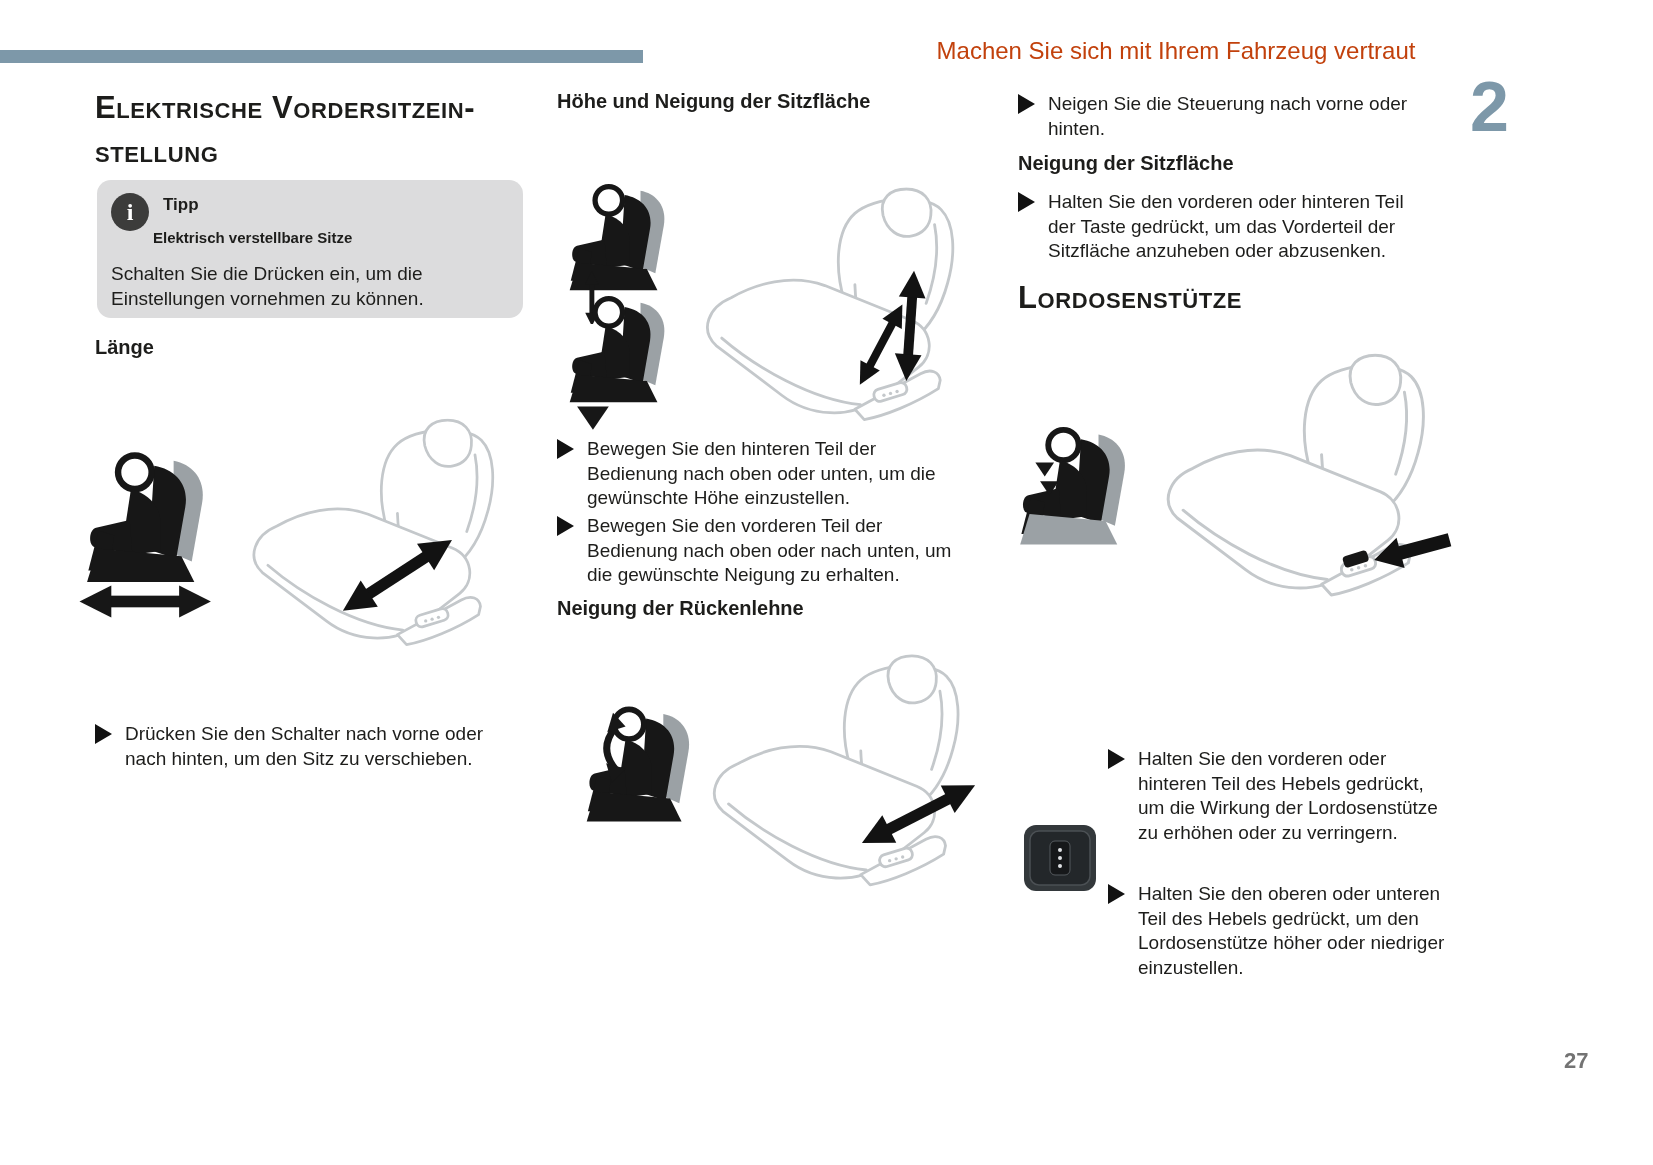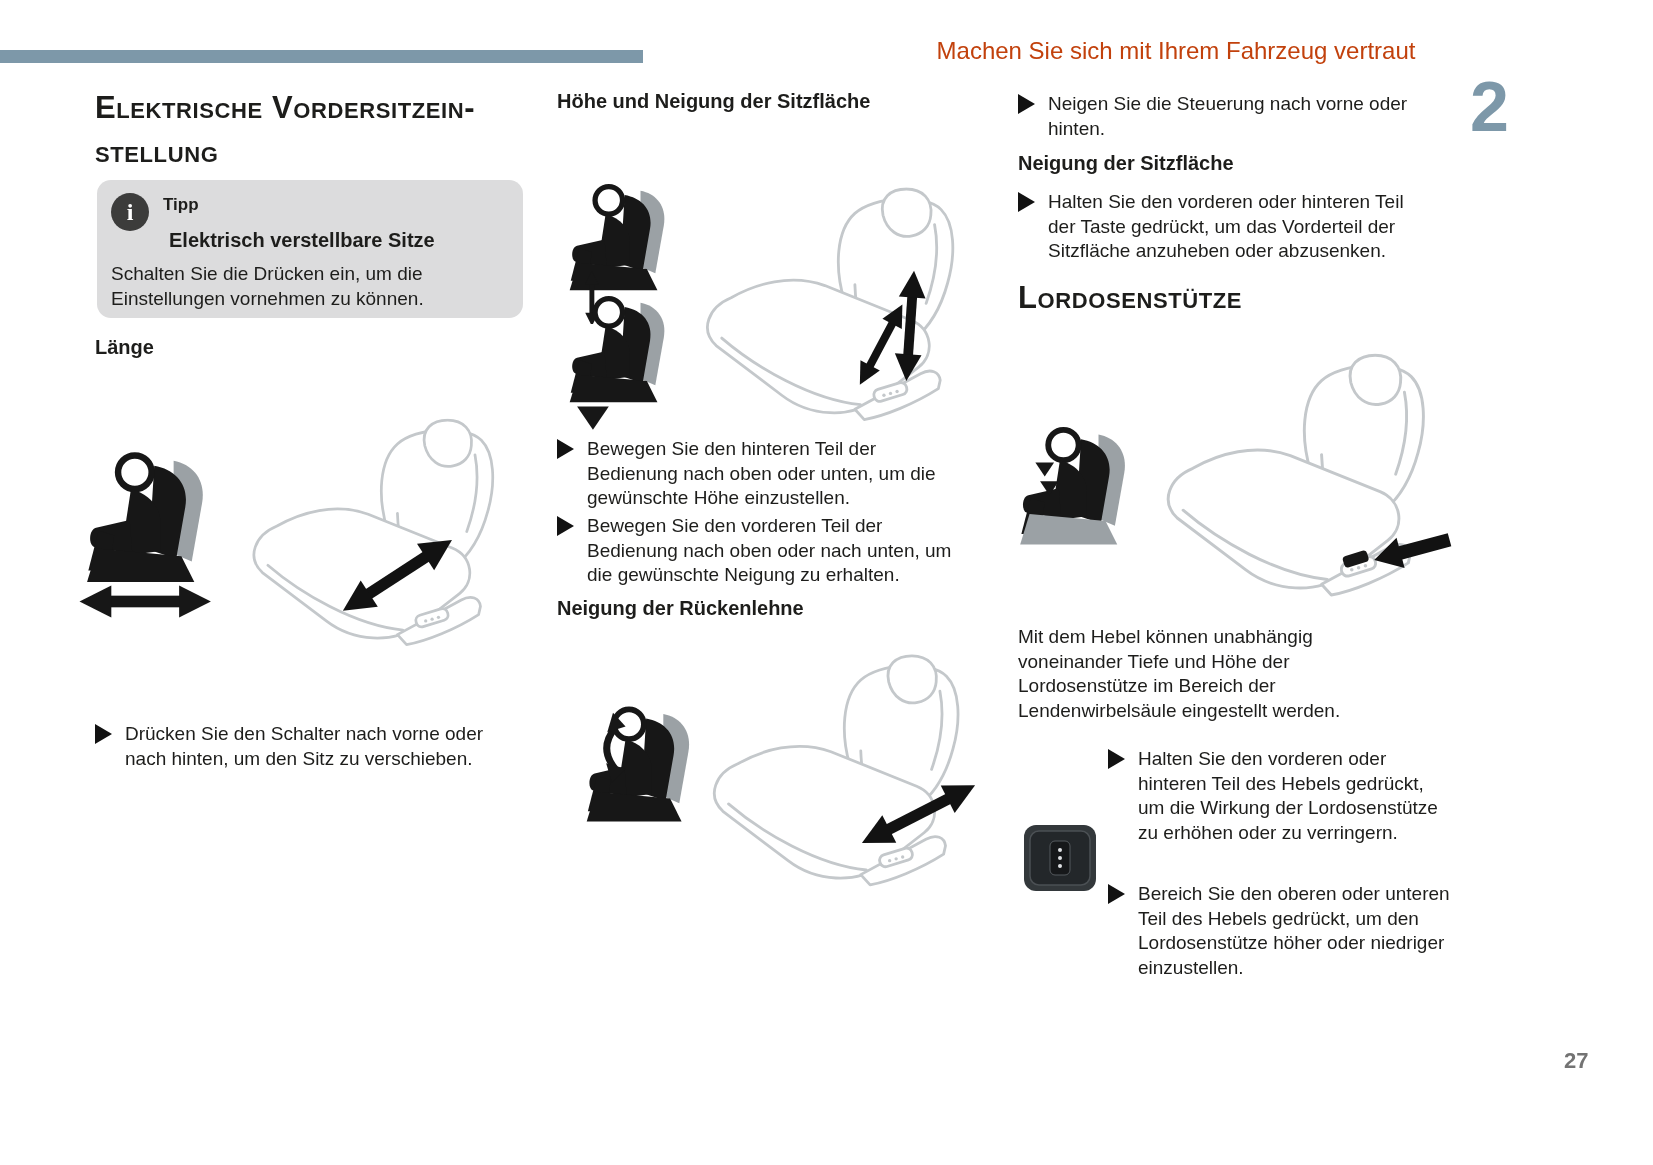--- a/index.html
+++ b/index.html
@@ -17,21 +17,21 @@
   .chapter{position:absolute;left:1470px;top:72px;font-size:70px;font-weight:700;color:var(--accent);line-height:1}
   .h-caps{font-variant:small-caps;font-weight:700;font-size:31px;letter-spacing:.6px;line-height:44px;color:var(--text)}
   .h-sub{font-weight:700;font-size:20px;color:var(--text)}
   .txt{font-size:19px;line-height:24.5px;color:var(--text)}
   .bullet{display:flex;align-items:flex-start}
   .tri{flex:none;width:0;height:0;border-left:17px solid #121212;border-top:10px solid transparent;border-bottom:10px solid transparent;margin-top:2px;margin-right:13px}
   .tipbox{position:absolute;left:97px;top:180px;width:426px;height:138px;background:var(--tip-bg);border-radius:14px}
   .infoicon{position:absolute;left:14px;top:13px;width:38px;height:38px;border-radius:50%;background:#3c3c3b;color:#fff;
             display:flex;align-items:center;justify-content:center;font-family:"Liberation Serif",serif;font-weight:700;font-size:24px}
   .tip-title{position:absolute;left:66px;top:15px;font-weight:700;font-size:17px}
-  .tip-sub{position:absolute;left:72px;top:49px;font-weight:700;font-size:20px}
+  .tip-sub{position:absolute;left:56px;top:49px;font-weight:700;font-size:15px}
   .tip-body{position:absolute;left:14px;top:82px;width:398px}
   .pagenum{position:absolute;left:1564px;top:1048px;font-size:22px;font-weight:700;color:#737373}
   .center{}
 </style>
 </head>
 <body>
 
 <div class="page">
 
   <svg width="0" height="0" style="position:absolute" aria-hidden="true">
@@ -172,35 +172,34 @@
     <polygon points="20,38 36,38 28,50" fill="#171717"></polygon>
     <polygon points="24,54 40,54 32,66" fill="#171717"></polygon>
   </svg>
 
   <svg class="abs" style="left:1148px;top:352px;width:312px;height:256px" viewBox="0 0 320 260">
     <use href="#seatBig"></use>
     <rect x="200" y="205" width="26" height="12" rx="4" transform="rotate(-17 213 211)" fill="#171717"></rect>
     <use href="#arrowLeft" transform="translate(232,212) rotate(-15)" fill="#121212"></use>
   </svg>
 
-  <p class="txt abs" style="left:1018px;top:625px;width:345px">Mit dem Hebel können unabhängig voneinander Tiefe und Höhe der Lordosenstütze im Bereich der Lendenwirbelsäule eingestellt werden.</p>
 
   <svg class="abs" style="left:1022px;top:823px;width:76px;height:70px" viewBox="0 0 76 70">
     <rect x="2" y="2" width="72" height="66" rx="12" fill="#33383b"></rect>
     <rect x="8" y="8" width="60" height="54" rx="9" fill="#23272a" stroke="#4b5054" stroke-width="1.5"></rect>
     <rect x="28" y="18" width="20" height="34" rx="5" fill="#16181a" stroke="#555a5e" stroke-width="1"></rect>
     <circle cx="38" cy="27" r="2" fill="#dfe2e4"></circle>
       <circle cx="38" cy="35" r="2" fill="#dfe2e4"></circle>
       <circle cx="38" cy="43" r="2" fill="#dfe2e4"></circle>
   </svg>
 
   <div class="bullet abs" style="left:1108px;top:747px;width:352px">
     <span class="tri"></span>
     <p class="txt center" style="width:305px">Halten Sie den vorderen oder hinteren Teil des Hebels gedrückt, um die Wirkung der Lordosenstütze zu erhöhen oder zu verringern.</p>
   </div>
 
   <div class="bullet abs" style="left:1108px;top:882px;width:352px">
     <span class="tri"></span>
-    <p class="txt center" style="width:318px">Bereich Sie den oberen oder unteren Teil des Hebels gedrückt, um den Lordosenstütze höher oder niedriger einzustellen.</p>
+    <p class="txt center" style="width:318px">Halten Sie den oberen oder unteren Teil des Hebels gedrückt, um den Lordosenstütze höher oder niedriger einzustellen.</p>
   </div>
 
   <div class="pagenum">27</div>
 </div>
 
 </body></html>

